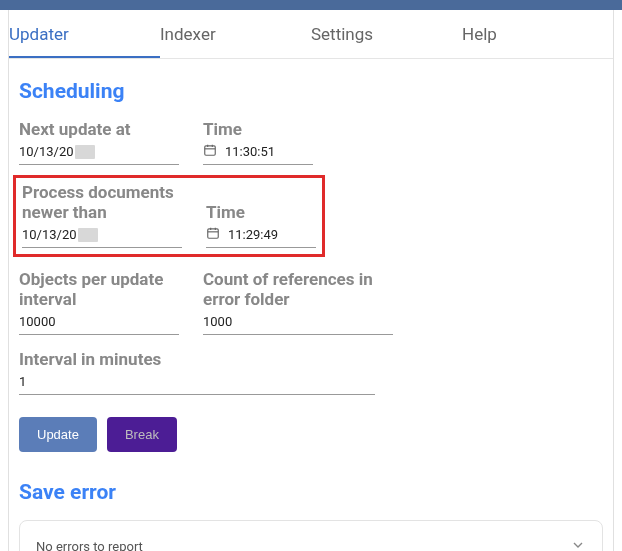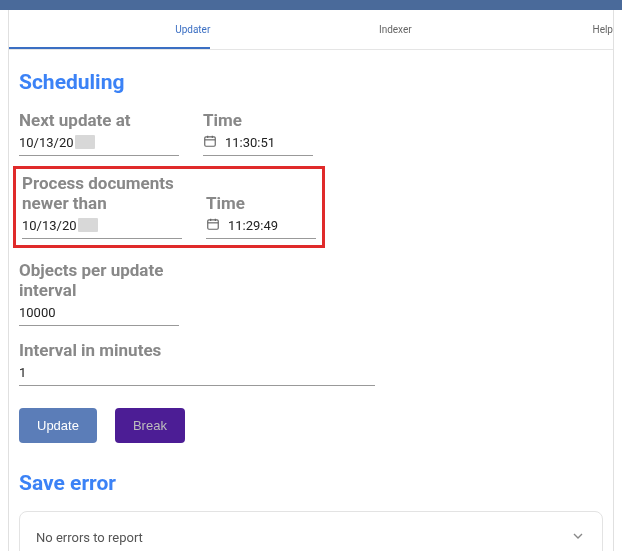--- a/index.html
+++ b/index.html
@@ -19,24 +19,24 @@
       margin: 0 8px;
       border-left: 1px solid #e0e0e0;
       border-right: 1px solid #e0e0e0;
     }
     .tabs {
       display: flex;
       border-bottom: 1px solid #e5e5e5;
     }
     .tab {
       flex: 1;
-      text-align: right;
+      text-align: left;
       padding: 14px 0 12px;
       color: #666;
-      font-size: 10px;
+      font-size: 17px;
       cursor: pointer;
       border-bottom: 2px solid transparent;
     }
     .tab.active {
       color: #3b6fc3;
       border-bottom: 2px solid #3b6fc3;
     }
     .content { padding: 12px 10px 20px; }
     .section-title {
       font-weight: 700;
@@ -65,20 +65,21 @@
       padding-bottom: 4px;
       min-height: 22px;
     }
     .field-input .value {
       font-size: 13px;
       color: #222;
       flex: 1;
     }
     .field-input .date-noyear {
       display: inline-flex;
+      align-items: center;
     }
     .field-input .gray-box {
       display: inline-block;
       width: 20px;
       height: 14px;
       background: #d8d8d8;
       margin-left: 1px;
       border-radius: 1px;
     }
     .cal-icon { color: #666; margin-right: 8px; flex: 0 0 auto; }
@@ -88,21 +89,21 @@
       margin: -4px -6px 12px;
       display: inline-block;
     }
     .highlight-box .row { margin-bottom: 4px; gap: 24px; }
     .single-row {
       margin-bottom: 10px;
     }
     .field-full {
       width: 356px;
     }
-    .btnrow { display: flex; gap: 18px; margin: 22px 0 28px; }
+    .btnrow { display: flex; gap: 10px; margin: 22px 0 28px; }
     .btn {
       border: none;
       border-radius: 4px;
       padding: 10px 18px;
       font-size: 13px;
       font-weight: 500;
       cursor: pointer;
     }
     .btn-primary {
       background: #5b7db8;
@@ -127,20 +128,21 @@
   </style>
 </head>
 <body>
 
 <div class="topbar"></div>
 
 <div class="panel">
   <div class="tabs">
     <div class="tab active">Updater</div>
     <div class="tab">Indexer</div>
+    <div class="tab">Settings</div>
     <div class="tab">Help</div>
   </div>
 
   <div class="content">
     <div class="section-title">Scheduling</div>
 
     
     <div class="row">
       <div class="field">
         <div class="field-label">Next update at</div>
@@ -197,20 +199,26 @@
     </div>
 
     
     <div class="row">
       <div class="field">
         <div class="field-label">Objects per update interval</div>
         <div class="field-input">
           <span class="value">10000</span>
         </div>
       </div>
+      <div class="field" style="width:190px">
+        <div class="field-label">Count of references in error folder</div>
+        <div class="field-input">
+          <span class="value">1000</span>
+        </div>
+      </div>
     </div>
 
     
     <div class="single-row">
       <div class="field field-full">
         <div class="field-label">Interval in minutes</div>
         <div class="field-input">
           <span class="value">1</span>
         </div>
       </div>

